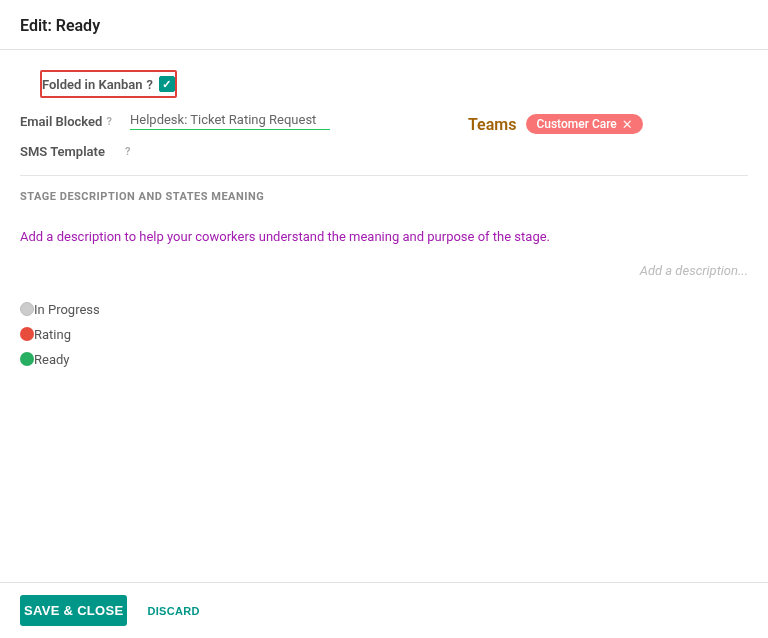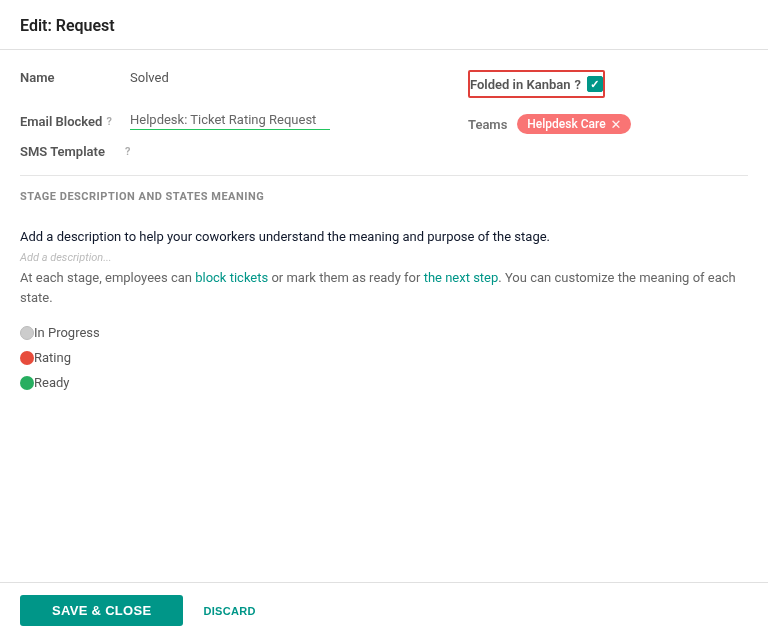--- a/index.html
+++ b/index.html
@@ -115,22 +115,22 @@
 
     .teams-row {
       display: flex;
       align-items: center;
       gap: 10px;
       margin-top: 2px;
     }
 
     .teams-label {
       font-weight: 600;
-      color: #737373;
-      font-size: 13px;
+      color: #a16207;
+      font-size: 16px;
     }
 
     .tag-badge {
       background: #f97474;
       color: white;
       border-radius: 20px;
       padding: 3px 10px 3px 10px;
       font-size: 12px;
       display: flex;
       align-items: center;
@@ -154,30 +154,33 @@
     .section-title {
       font-size: 11px;
       font-weight: 700;
       color: #888;
       letter-spacing: 0.5px;
       text-transform: uppercase;
       margin-bottom: 24px;
     }
 
     .description-hint {
-      color: #0f172a;
+      color: #a21caf;
       font-size: 13px;
       line-height: 1.5;
+      margin-bottom: 12px;
     }
 
     .description-input {
       color: #bbb;
-      font-size: 11px;
+      font-size: 13px;
       font-style: italic;
+      margin-bottom: 20px;
       padding: 4px 0;
+      text-align: right;
     }
 
     .state-info {
       color: #666;
       font-size: 13px;
       line-height: 1.6;
       margin-bottom: 16px;
     }
 
     .state-info a {
@@ -214,21 +217,21 @@
       padding: 12px 20px;
       display: flex;
       align-items: center;
       gap: 16px;
     }
 
     .btn-save {
       background: #009688;
       color: white;
       border: none;
-      padding: 8px 32px;
+      padding: 8px 4px;
       font-size: 13px;
       font-weight: 700;
       border-radius: 3px;
       cursor: pointer;
       letter-spacing: 0.3px;
       text-transform: uppercase;
     }
 
     .btn-discard {
       background: transparent;
@@ -245,32 +248,26 @@
     .sms-label {
       display: flex;
       align-items: center;
       gap: 20px;
     }
   </style>
 </head>
 <body>
 
 <div class="page-header">
-  <span class="page-title">Edit: Request</span>
+  <span class="page-title">Edit: Ready</span>
 </div>
 
 <div class="form-container">
 
   <div class="form-row-split">
-    <div class="form-left">
-      <div class="field-group">
-        <span class="field-label">Name</span>
-        <span class="field-value-plain">Solved</span>
-      </div>
-    </div>
     <div class="form-right">
       <div class="field-group">
         <div class="folded-kanban-box">
           <span class="folded-kanban-label">
             <span>Folded in Kanban</span>
             <span class="help-icon">?</span>
           </span>
           <div class="kanban-checkbox"></div>
         </div>
       </div>
@@ -284,21 +281,21 @@
           <span>Email Blocked</span>
           <span class="help-icon">?</span>
         </span>
         <span class="field-value">Helpdesk: Ticket Rating Request</span>
       </div>
     </div>
     <div class="form-right">
       <div class="teams-row">
         <span class="teams-label">Teams</span>
         <div class="tag-badge">
-          <span>Helpdesk Care</span>
+          <span>Customer Care</span>
           <span class="tag-close">✕</span>
         </div>
       </div>
     </div>
   </div>
 
   <div class="field-group">
     <span class="field-label sms-label">
       <span>SMS Template</span>
       <span class="help-icon">?</span>
@@ -307,27 +304,20 @@
 
   <hr class="divider">
 
   <div>
     <div class="section-title">STAGE DESCRIPTION AND STATES MEANING</div>
 
     <p class="description-hint">Add a description to help your coworkers understand the meaning and purpose of the stage.</p>
 
     <div class="description-input">Add a description...</div>
 
-    <p class="state-info">
-      At each stage, employees can
-      <a>block tickets</a>
-      or mark them as ready for
-      <a>the next step</a>.
-      You can customize the meaning of each state.
-    </p>
 
     <div class="state-item">
       <div class="state-dot dot-gray"></div>
       <span>In Progress</span>
     </div>
     <div class="state-item">
       <div class="state-dot dot-red"></div>
       <span>Rating</span>
     </div>
     <div class="state-item">

